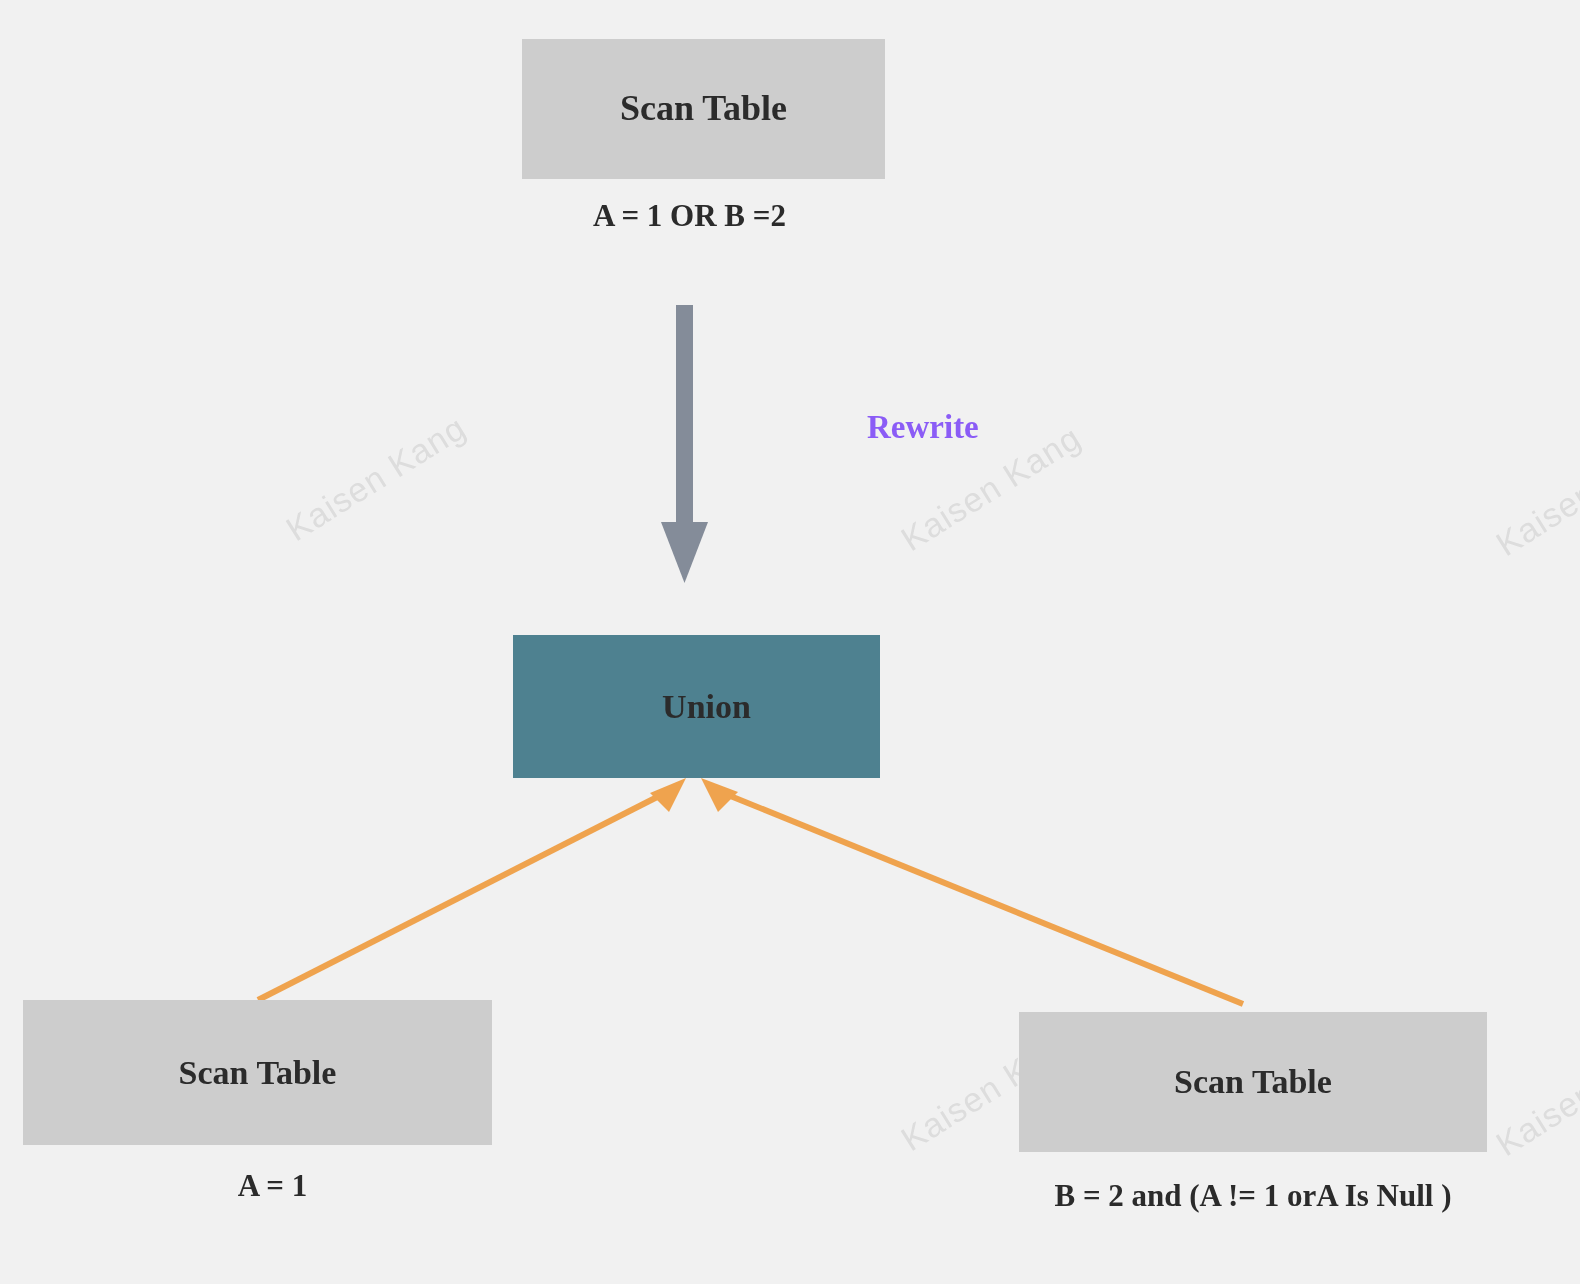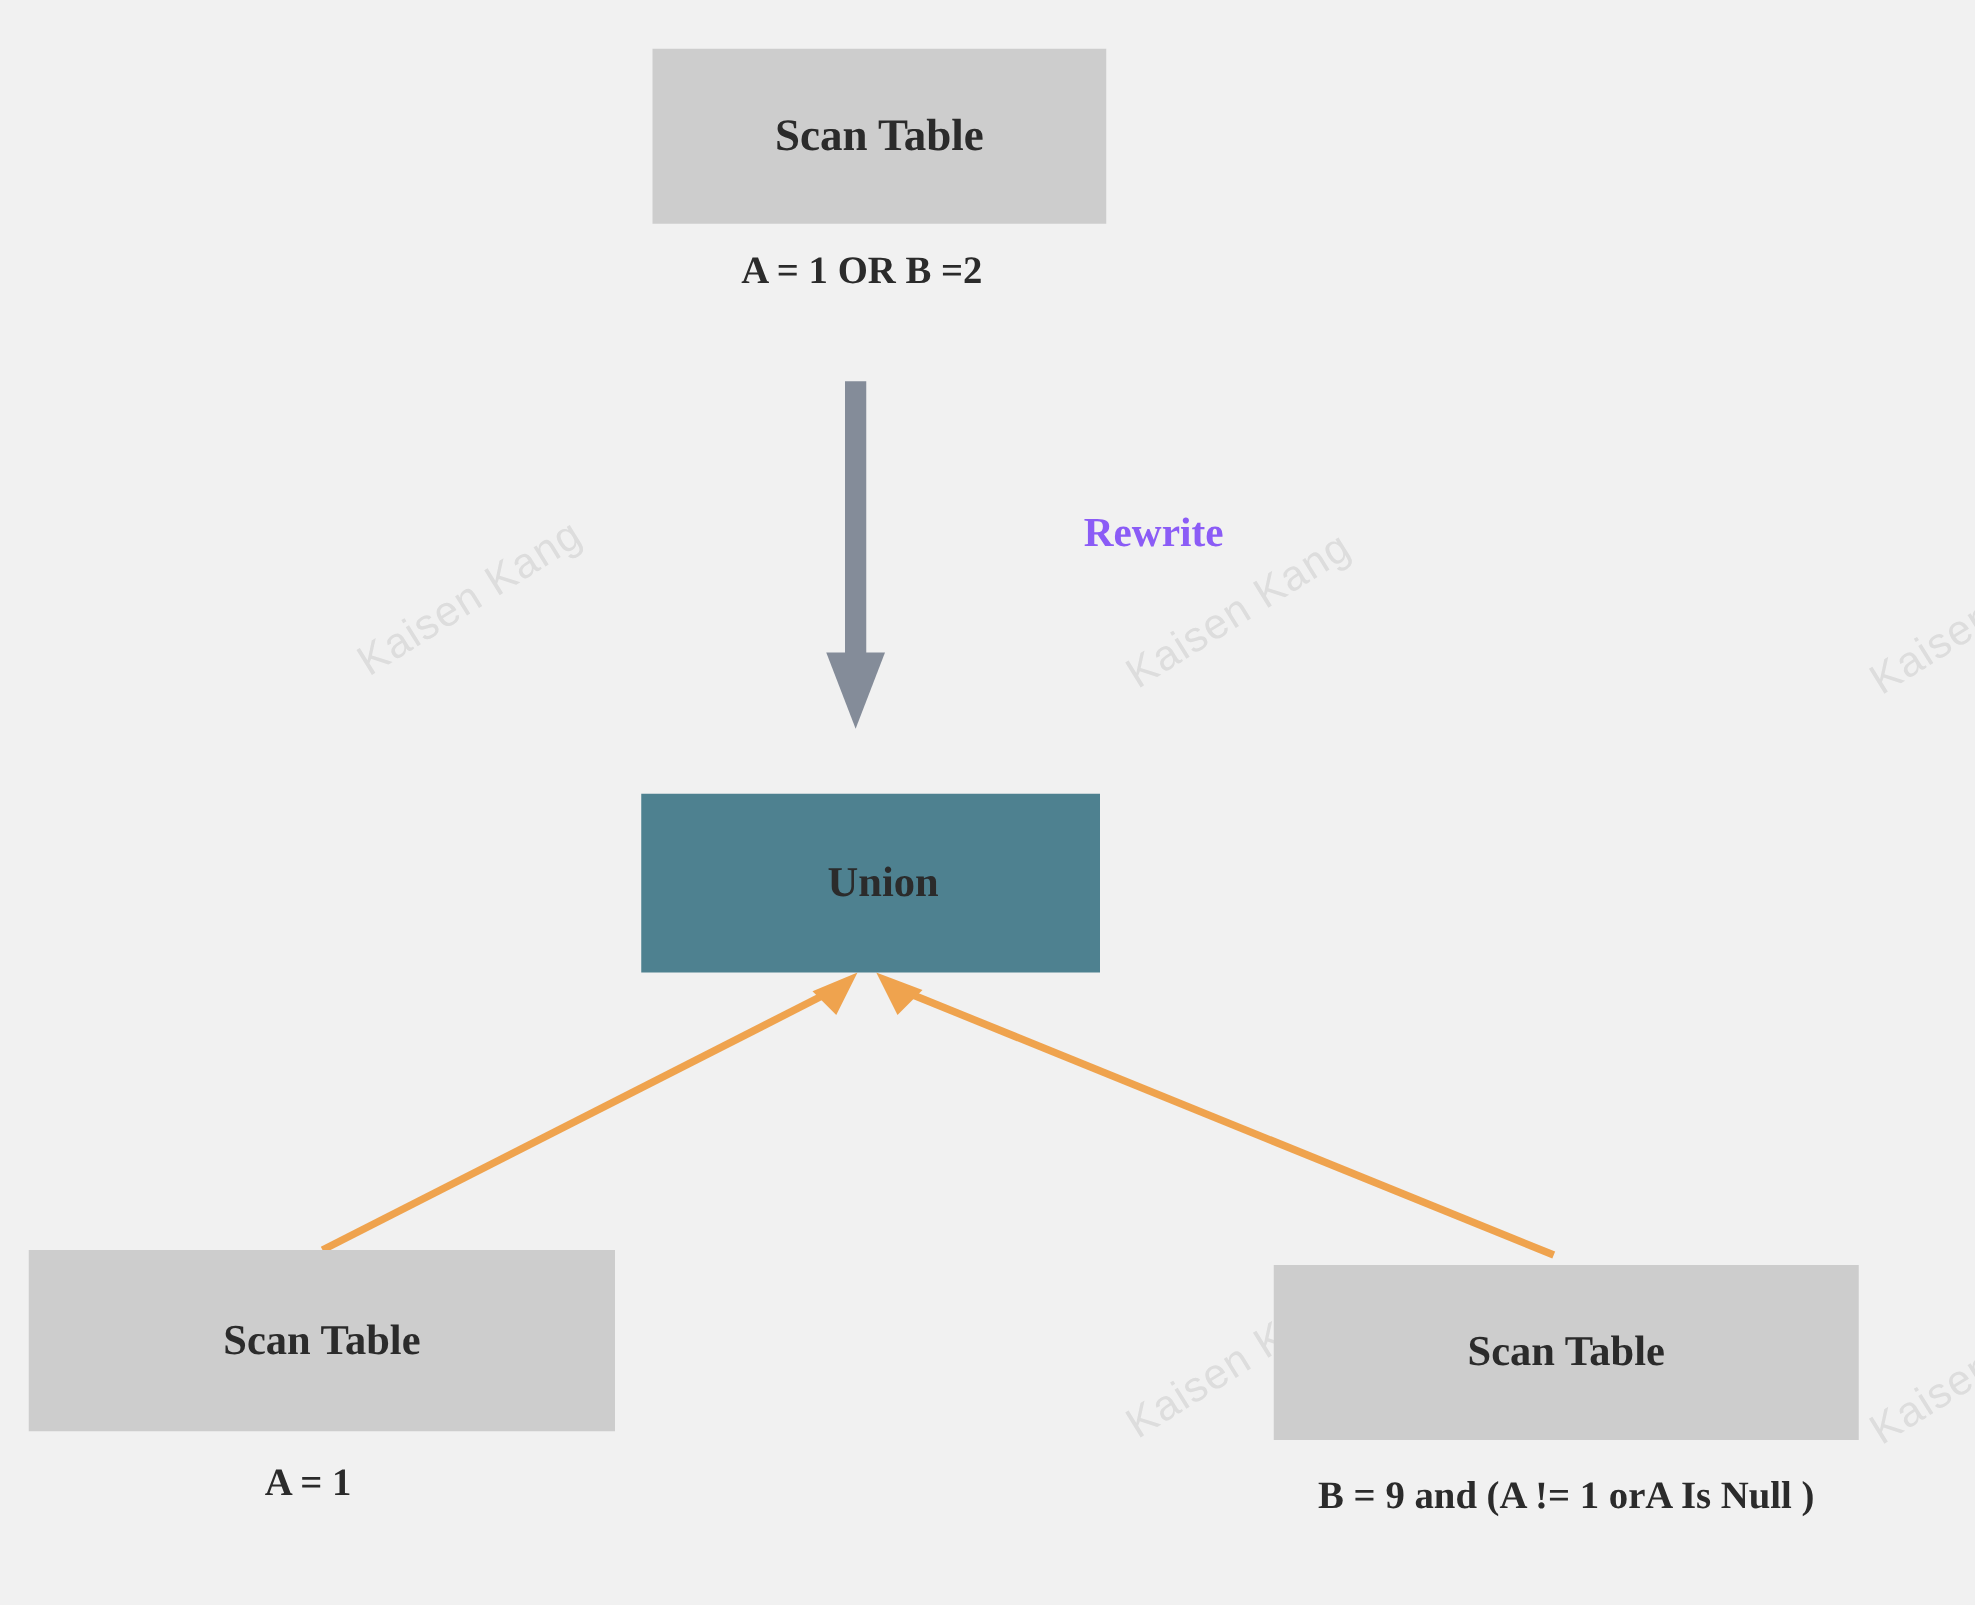--- a/index.html
+++ b/index.html
@@ -94,21 +94,21 @@
   
   #node-scan-top      { left: 522px; top: 39px;   width: 363px; height: 140px; }
   #node-scan-top .node-label { font-size: 36px; }
   #caption-top        { left: 508px; top: 198px;  width: 363px; font-size: 31px; }
 
   #node-union         { left: 513px; top: 635px;  width: 367px; height: 143px; padding-left: 20px; }
   #node-union .node-label { font-size: 34px; }
 
   #node-scan-left     { left: 23px;  top: 1000px; width: 469px; height: 145px; }
   #node-scan-left .node-label { font-size: 34px; }
-  #caption-left       { left: 12px;  top: 1168px; width: 469px; font-size: 31px; }
+  #caption-left       { left: 38px;  top: 1168px; width: 469px; font-size: 31px; }
 
   #node-scan-right    { left: 1019px; top: 1012px; width: 468px; height: 140px; }
   #node-scan-right .node-label { font-size: 34px; }
   #caption-right      { left: 965px;  top: 1178px; width: 576px; font-size: 31px; }
 
   #label-rewrite      { left: 867px; top: 409px; font-size: 33px; }
 </style>
 </head>
 <body>
 
@@ -155,15 +155,15 @@
   </div>
 
   <div class="node node-scan" id="node-scan-left">
     <span class="node-label">Scan Table</span>
   </div>
   <div class="caption" id="caption-left">A = 1</div>
 
   <div class="node node-scan" id="node-scan-right">
     <span class="node-label">Scan Table</span>
   </div>
-  <div class="caption" id="caption-right">B = 9 and (A != 1 orA Is Null )</div>
+  <div class="caption" id="caption-right">B = 2 and (A != 1 orA Is Null )</div>
 
 </div>
 
 </body></html>

